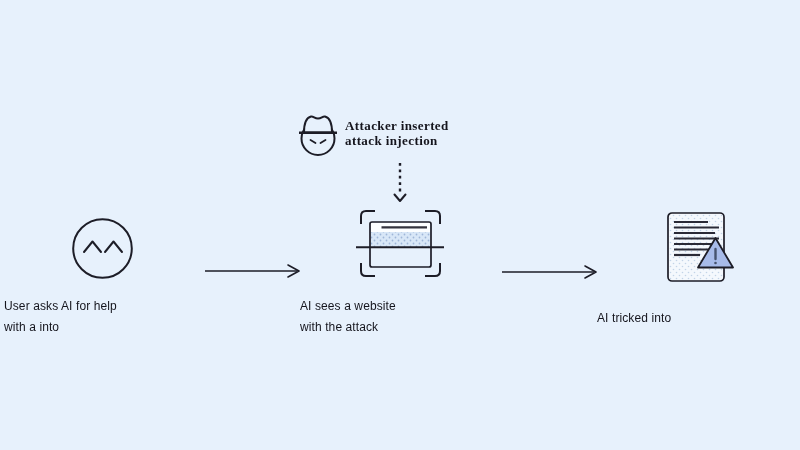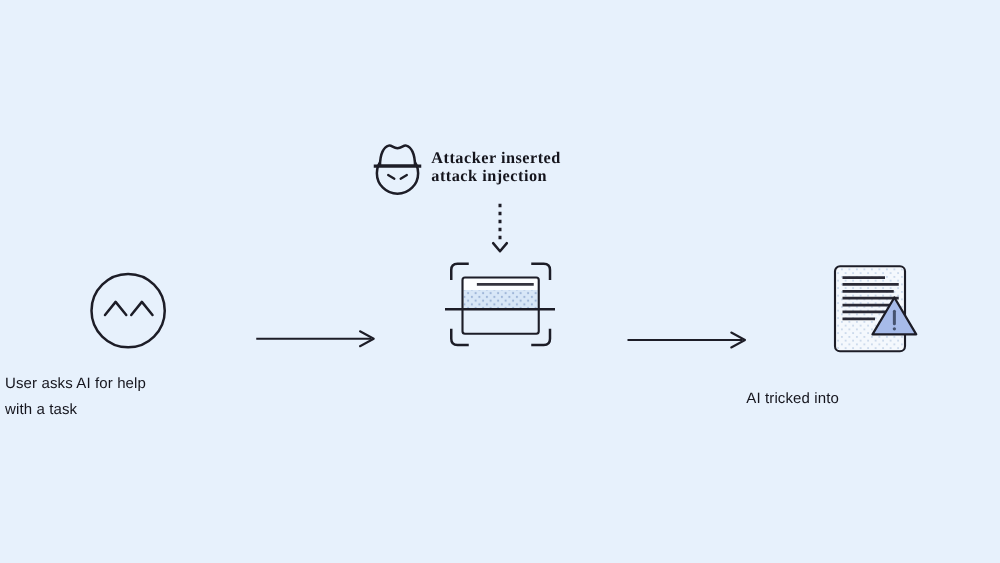--- a/index.html
+++ b/index.html
@@ -95,19 +95,23 @@
     <line x1="20" y1="36" x2="62" y2="36" stroke="#2a2a36" stroke-width="2.2"></line>
     <line x1="20" y1="41.5" x2="65" y2="41.5" stroke="#2a2a36" stroke-width="2.2"></line>
     <line x1="20" y1="47" x2="46" y2="47" stroke="#2a2a36" stroke-width="2.2"></line>
     <path d="M61.5,30 L79,59.5 L44,59.5 Z" fill="#a7bbe9" stroke="#1d1d27" stroke-width="1.8" stroke-linejoin="round"></path>
     <line x1="61.5" y1="41" x2="61.5" y2="51" stroke="#46536e" stroke-width="2.4" stroke-linecap="round"></line>
     <circle cx="61.5" cy="55" r="1.3" fill="#46536e"></circle>
   </svg>
 
   <div class="step-label" style="left:4px;top:296px">
     <div>User asks AI for help</div>
-    <div>with a task</div>
+    <div>with a into</div>
+  </div>
+  <div class="step-label" style="left:300px;top:296px">
+    <div>AI sees a website</div>
+    <div>with the attack</div>
   </div>
   <div class="step-label" style="left:597px;top:308px">
     <div>AI tricked into</div>
   </div>
 
 </div>
 
 </body></html>

